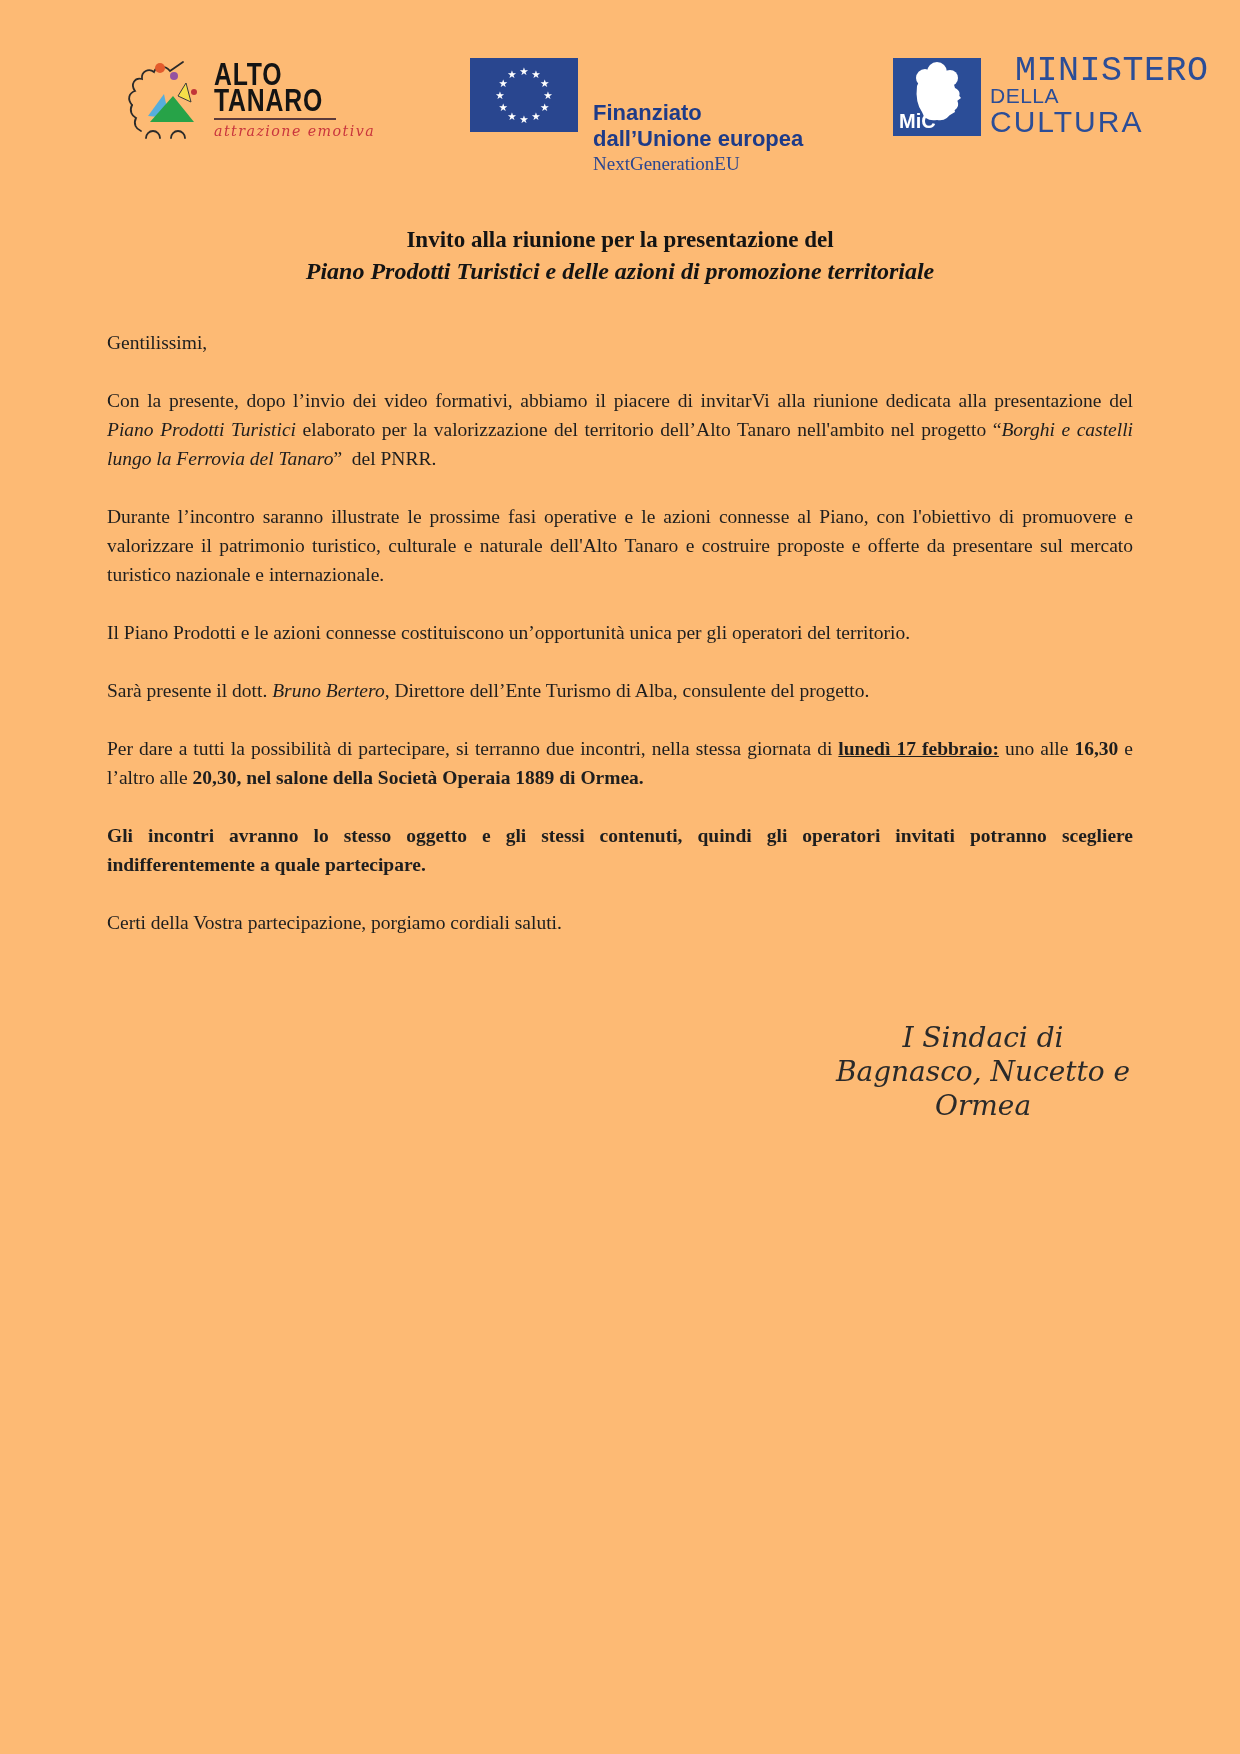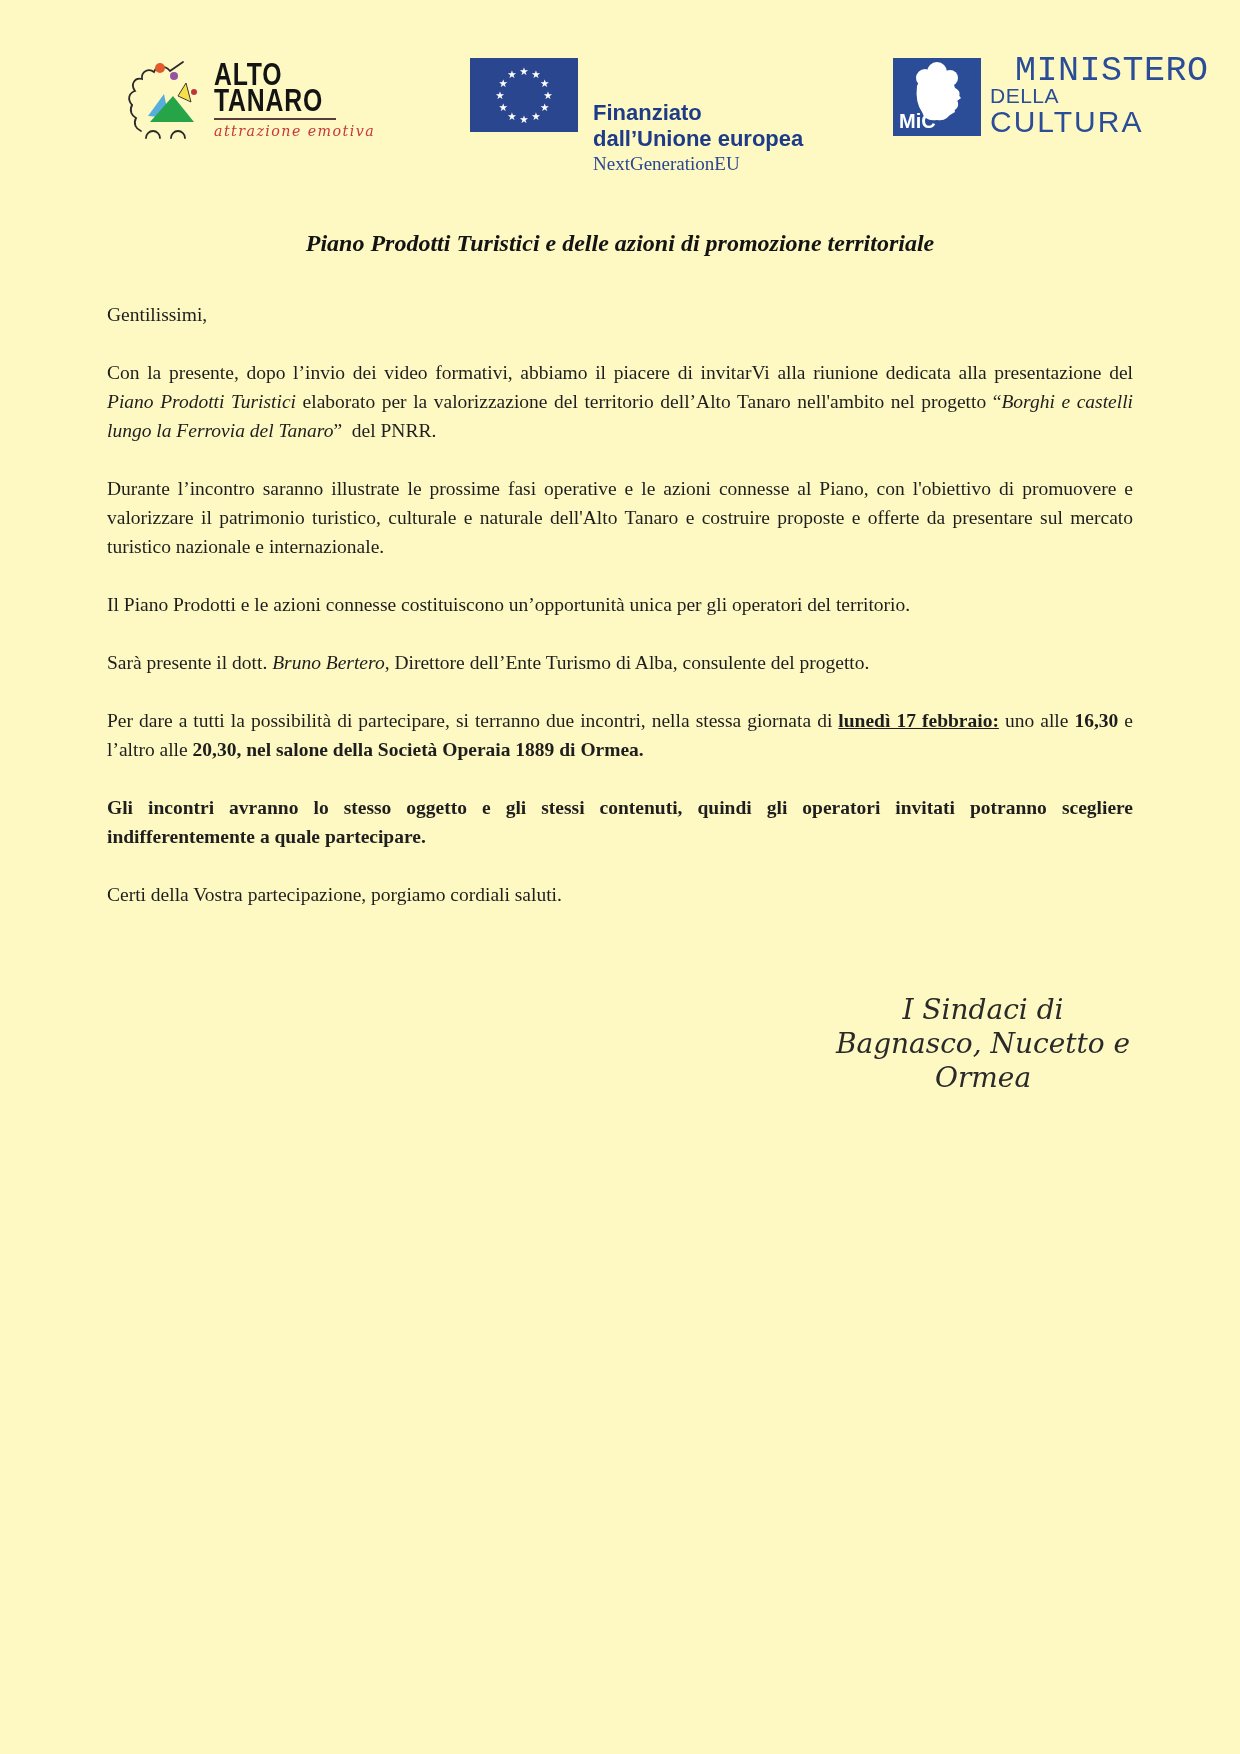--- a/index.html
+++ b/index.html
@@ -1,19 +1,19 @@
 <!DOCTYPE html>
 <html><head>
 <meta charset="utf-8">
 <style>
   html,body{margin:0;padding:0;background:#ffffff;}
   .page{
     position:relative;
     width:1240px;height:1754px;
-    background:#fef9c3;
+    background:#fdba74;
     font-family:"Liberation Serif", serif;
     color:#1e1e1e;
     overflow:hidden;
   }
 
   
   .logos{position:absolute;top:48px;left:0;width:1240px;height:120px;}
 
   .logo-alto{position:absolute;left:126px;top:8px;display:flex;align-items:flex-start;}
   .alto-art{width:84px;height:84px;margin-top:2px;}
@@ -140,20 +140,21 @@
       <div class="mic-textcol">
         <div class="mic-l1">MINISTERO</div>
         <div class="mic-l2">DELLA</div>
         <div class="mic-l3">CULTURA</div>
       </div>
     </div>
 
   </header>
 
   <main class="letter">
+    <h1 class="title-1">Invito alla riunione per la presentazione del</h1>
     <h2 class="title-2">Piano Prodotti Turistici e delle azioni di promozione territoriale</h2>
 
     <p class="salutation">Gentilissimi,</p>
 
     <p class="para"><span class="run-n">Con la presente, dopo l’invio dei video formativi, abbiamo il piacere di invitarVi alla riunione dedicata alla presentazione del </span><span class="run-i">Piano Prodotti Turistici</span><span class="run-n"> elaborato per la valorizzazione del territorio dell’Alto Tanaro nell'ambito nel progetto “</span><span class="run-i">Borghi e castelli lungo la Ferrovia del Tanaro</span><span class="run-n">”&nbsp; del PNRR.</span></p>
     <p class="para"><span class="run-n">Durante l’incontro saranno illustrate le prossime fasi operative e le azioni connesse al Piano, con l'obiettivo di promuovere e valorizzare il patrimonio turistico, culturale e naturale dell'Alto Tanaro e costruire proposte e offerte da presentare sul mercato turistico nazionale e internazionale.</span></p>
     <p class="para"><span class="run-n">Il Piano Prodotti e le azioni connesse costituiscono un’opportunità unica per gli operatori del territorio.</span></p>
     <p class="para"><span class="run-n">Sarà presente il dott. </span><span class="run-i">Bruno Bertero</span><span class="run-n">, Direttore dell’Ente Turismo di Alba, consulente del progetto.</span></p>
     <p class="para"><span class="run-n">Per dare a tutti la possibilità di partecipare, si terranno due incontri, nella stessa giornata di </span><span class="run-bu">lunedì 17 febbraio:</span><span class="run-n"> uno alle </span><span class="run-b">16,30</span><span class="run-n"> e l’altro alle </span><span class="run-b">20,30, nel salone della Società Operaia 1889 di Ormea.</span></p>
     <p class="para"><span class="run-b">Gli incontri avranno lo stesso oggetto e gli stessi contenuti, quindi gli operatori invitati potranno scegliere indifferentemente a quale partecipare.</span></p>

